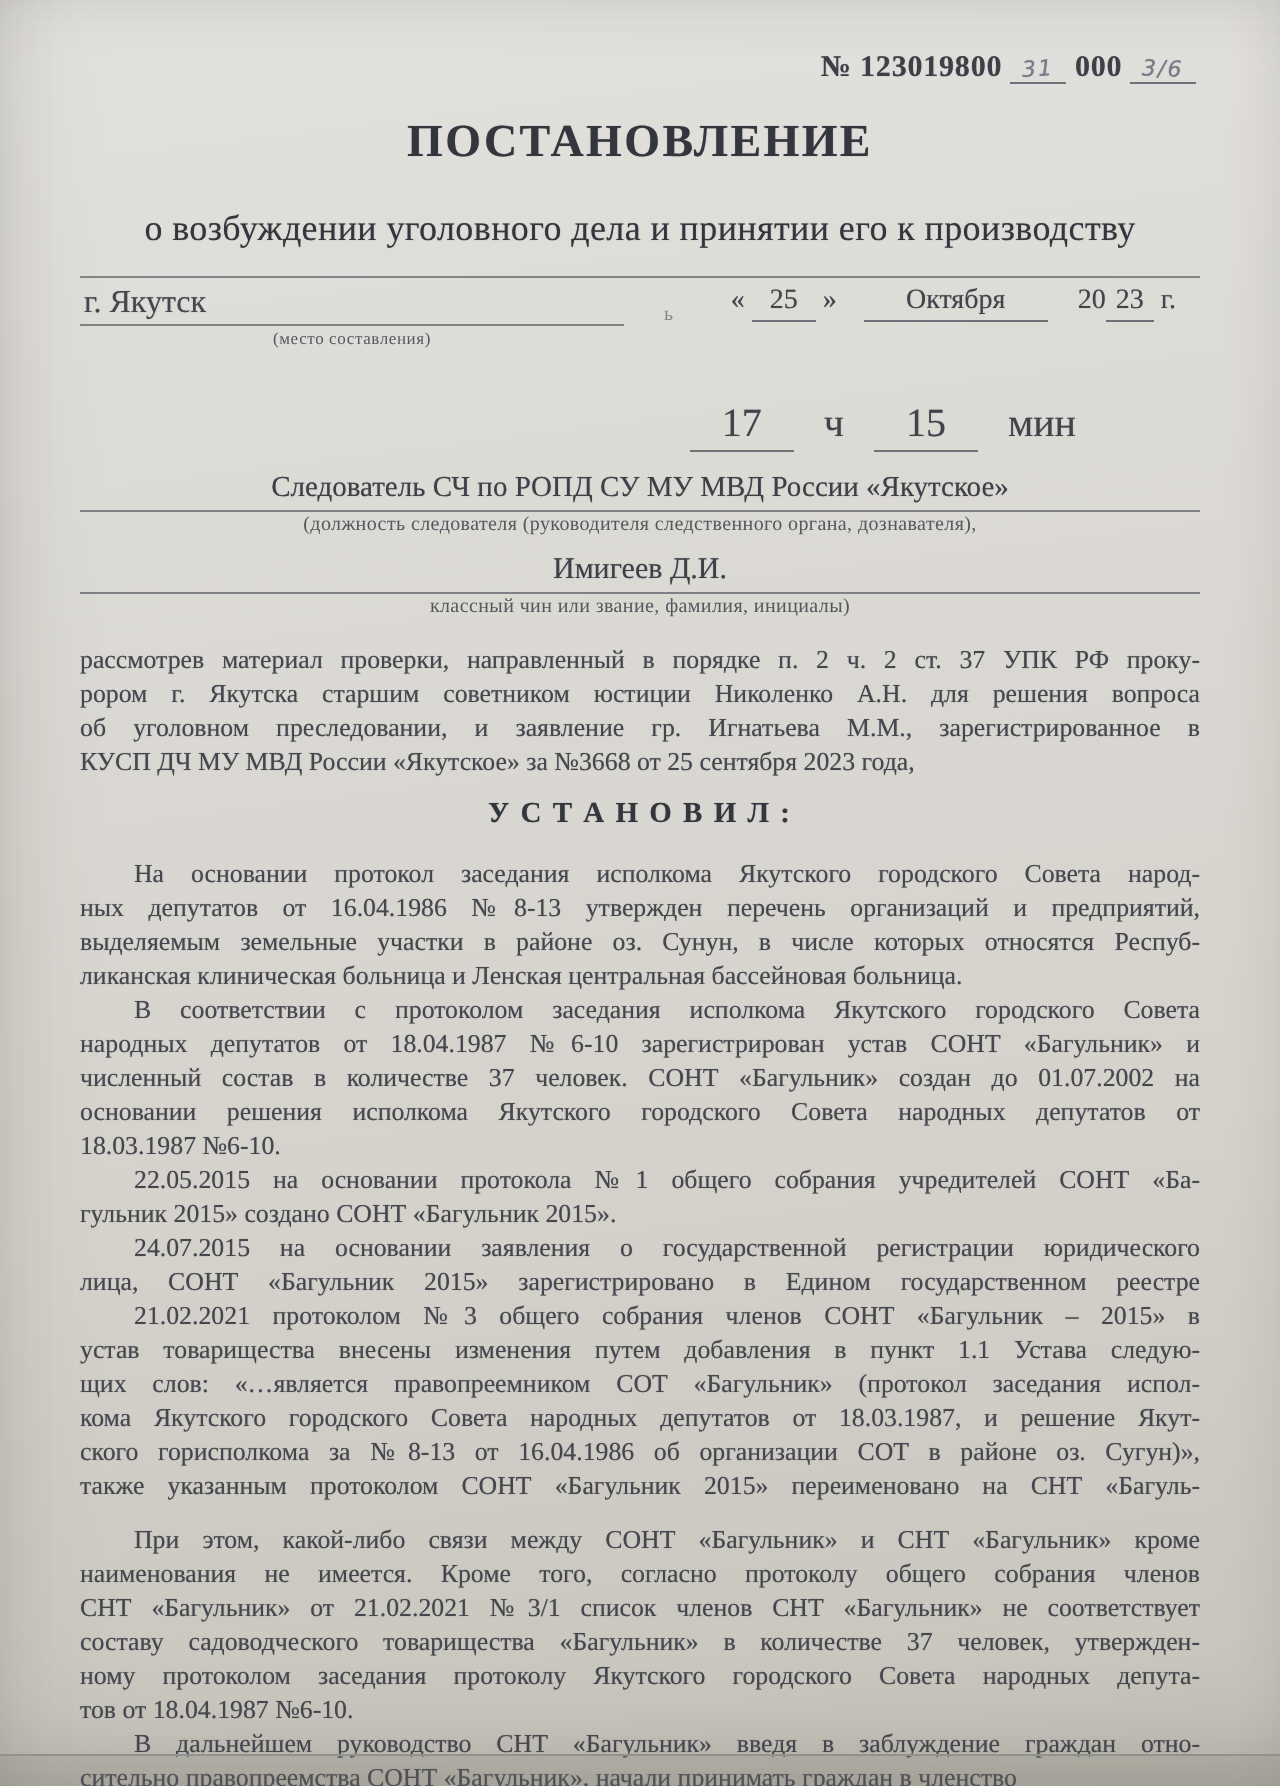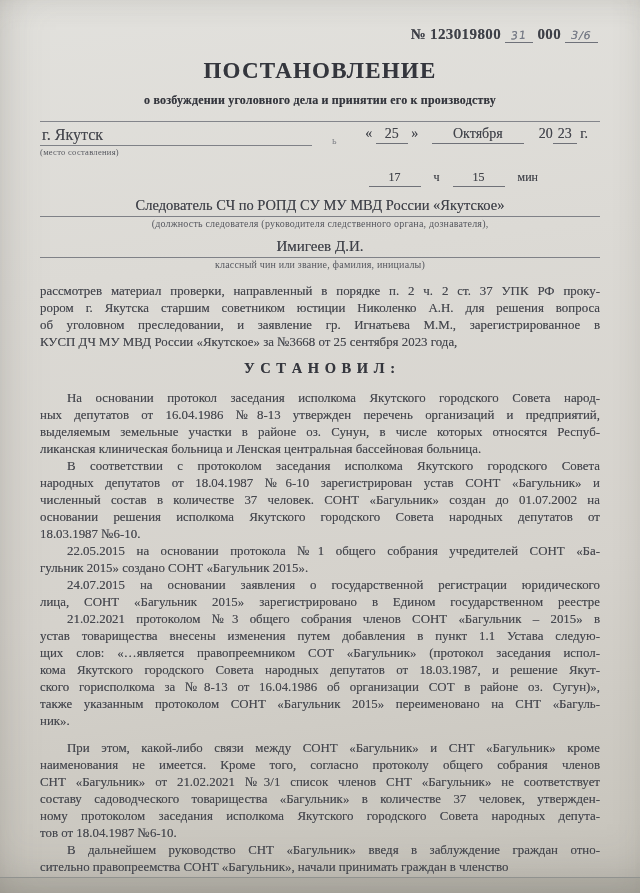--- a/index.html
+++ b/index.html
@@ -31,44 +31,44 @@
   }
   .hw.tilt1{display:inline-block;transform:rotate(-4deg);}
   .hw.tilt2{display:inline-block;transform:rotate(2deg);}
 
   
   .doc-title{
     text-align:center;margin-top:15px;
     font-size:23px;font-weight:700;color:#34363d;letter-spacing:1.2px;
   }
   .doc-subtitle{
-    text-align:center;margin-top:9px;
-    font-size:12px;font-weight:700;color:#34363d;letter-spacing:.2px;
+    text-align:center;margin-top:20px;
+    font-size:18px;font-weight:400;color:#34363d;letter-spacing:.2px;
   }
 
   .top-rule{border-top:1px solid #83858b;margin-top:13px;}
 
   
   .place-date-row{display:flex;position:relative;margin-top:4px;}
   .place-col{width:272px;}
   .place-value{font-size:16px;padding-left:2px;border-bottom:1px solid #7f8187;padding-bottom:1px;}
   .place-caption{
-    text-align:left;font-size:8.5px;color:#55575e;letter-spacing:.3px;margin-top:1px;
+    text-align:center;font-size:8.5px;color:#55575e;letter-spacing:.3px;margin-top:1px;
   }
   .stray{position:absolute;left:292px;top:9px;font-size:10px;color:#6e7179;opacity:.8;}
   .date-col{
     position:absolute;right:12px;top:0;font-size:14px;white-space:nowrap;color:#42444b;
   }
   .u{border-bottom:1px solid #6f7178;display:inline-block;text-align:center;padding-bottom:1px;}
   .u.day{min-width:32px;}
   .u.month{min-width:92px;margin-left:10px;}
   .u.year{min-width:24px;}
   .sp{display:inline-block;width:8px;}
   .time-row{
-    text-align:right;padding-right:62px;margin-top:13px;font-size:12px;color:#42444b;
+    text-align:right;padding-right:62px;margin-top:27px;font-size:20px;color:#42444b;
   }
   .u.hours{min-width:52px;margin-right:10px;}
   .u.minutes{min-width:52px;margin:0 10px;}
 
   
   .official-line{
     margin-top:10px;text-align:center;font-size:14.5px;color:#3e4048;
     border-bottom:1px solid #7f8187;padding-bottom:2px;
   }
   .official-caption{
@@ -175,28 +175,27 @@
           <div class="line indent">24.07.2015 на основании заявления о государственной регистрации юридического</div>
           <div class="line">лица, СОНТ «Багульник 2015» зарегистрировано в Едином государственном реестре</div>
         </div>
         <div class="paragraph">
           <div class="line indent">21.02.2021 протоколом №3 общего собрания членов СОНТ «Багульник – 2015» в</div>
           <div class="line">устав товарищества внесены изменения путем добавления в пункт 1.1 Устава следую-</div>
           <div class="line">щих слов: «…является правопреемником СОТ «Багульник» (протокол заседания испол-</div>
           <div class="line">кома Якутского городского Совета народных депутатов от 18.03.1987, и решение Якут-</div>
           <div class="line">ского горисполкома за №8-13 от 16.04.1986 об организации СОТ в районе оз. Сугун)»,</div>
           <div class="line">также указанным протоколом СОНТ «Багульник 2015» переименовано на СНТ «Багуль-</div>
-          <div class="line last">ник».</div>
         </div>
         <div class="paragraph gap">
           <div class="line indent">При этом, какой-либо связи между СОНТ «Багульник» и СНТ «Багульник» кроме</div>
           <div class="line">наименования не имеется. Кроме того, согласно протоколу общего собрания членов</div>
           <div class="line">СНТ «Багульник» от 21.02.2021 №3/1 список членов СНТ «Багульник» не соответствует</div>
           <div class="line">составу садоводческого товарищества «Багульник» в количестве 37 человек, утвержден-</div>
-          <div class="line">ному протоколом заседания исполкома Якутского городского Совета народных депута-</div>
+          <div class="line">ному протоколом заседания протоколу Якутского городского Совета народных депута-</div>
           <div class="line last">тов от 18.04.1987 №6-10.</div>
         </div>
         <div class="paragraph">
           <div class="line indent">В дальнейшем руководство СНТ «Багульник» введя в заблуждение граждан отно-</div>
           <div class="line last">сительно правопреемства СОНТ «Багульник», начали принимать граждан в членство</div>
         </div>
       </div>
 
   </div>
 

